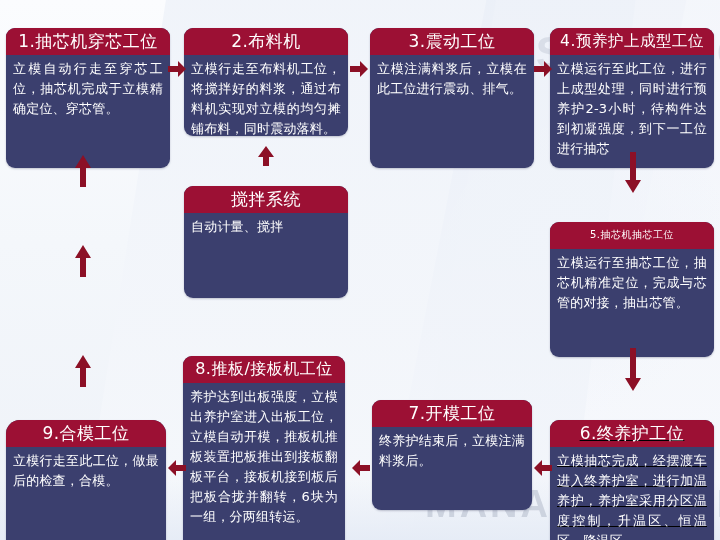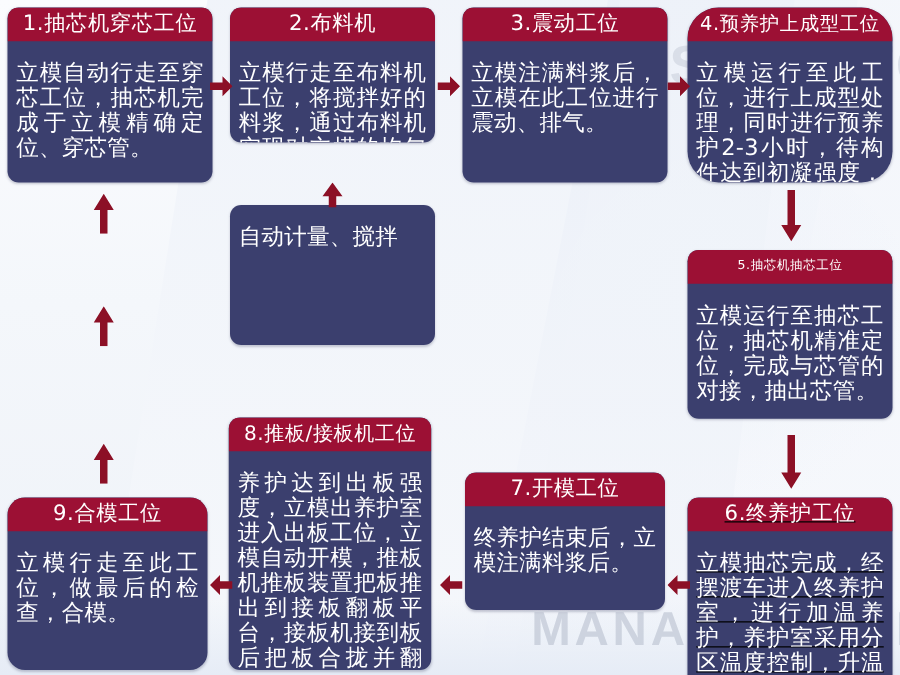--- a/index.html
+++ b/index.html
@@ -82,38 +82,39 @@
     opacity: .6;
   }
 
   
   .node {
     position: absolute;
     border-radius: 9px;
     overflow: hidden;
     background: #3b3f6e;
     box-shadow: 0 1px 2px rgba(40,45,80,.25);
+    margin-top: 22px;
   }
   .node .title {
     background: #9c1034;
     color: #ffffff;
     text-align: center;
     font-size: 17px;
     line-height: 26px;
     height: 27px;
     font-weight: normal;
     letter-spacing: .5px;
     white-space: nowrap;
     overflow: hidden;
   }
   .node .body {
     color: #ffffff;
-    font-size: 18px;
+    font-size: 13px;
     line-height: 20px;
-    padding: 16px 7px 6px 7px;
+    padding: 4px 7px 6px 7px;
     text-align: justify;
     letter-spacing: .2px;
   }
 
   
   .arrow {
     position: absolute;
     pointer-events: none;
   }
   .arrow svg { display: block; }
@@ -140,21 +141,21 @@
   <div class="node" style="left:184px; top:6px; width:164px; height:108px;">
     <div class="title">2.布料机</div>
     <div class="body">立模行走至布料机工位，将搅拌好的料浆，通过布料机实现对立模的均匀摊铺布料，同时震动落料。</div>
   </div>
 
   <div class="node" style="left:370px; top:6px; width:164px; height:140px;">
     <div class="title">3.震动工位</div>
     <div class="body">立模注满料浆后，立模在此工位进行震动、排气。</div>
   </div>
 
-  <div class="node" style="left:550px; top:6px; width:164px; height:140px;border-radius:25px;">
+  <div class="node" style="left:550px; top:6px; width:164px; height:140px;">
     <div class="title" style="font-size:15.5px;">4.预养护上成型工位</div>
     <div class="body">立模运行至此工位，进行上成型处理，同时进行预养护2-3小时，待构件达到初凝强度，到下一工位进行抽芯</div>
   </div>
 
   <div class="node" style="left:550px; top:200px; width:164px; height:135px;">
     <div class="title" style="font-size:10px;">5.抽芯机抽芯工位</div>
     <div class="body">立模运行至抽芯工位，抽芯机精准定位，完成与芯管的对接，抽出芯管。</div>
   </div>
 
   <div class="node" style="left:550px; top:398px; width:164px; height:174px;text-decoration:underline;">
@@ -171,20 +172,21 @@
     <div class="title" style="font-size:16px;">8.推板/接板机工位</div>
     <div class="body">养护达到出板强度，立模出养护室进入出板工位，立模自动开模，推板机推板装置把板推出到接板翻板平台，接板机接到板后把板合拢并翻转，6块为一组，分两组转运。</div>
   </div>
 
   <div class="node" style="left:6px; top:398px; width:160px; height:138px;border-radius:14px;">
     <div class="title">9.合模工位</div>
     <div class="body">立模行走至此工位，做最后的检查，合模。</div>
   </div>
 
   <div class="node" style="left:184px; top:164px; width:164px; height:112px;">
+    <div class="title">搅拌系统</div>
     <div class="body">自动计量、搅拌</div>
   </div>
 
   <div class="arrow" style="left:168px; top:60px;">
     <svg width="18" height="18" viewBox="0 0 18 18">
       <path d="M0 6 H10 V1 L18 9 L10 17 V12 H0 Z" fill="#8c1026"></path>
     </svg>
   </div>
 
   <div class="arrow" style="left:350px; top:60px;">

